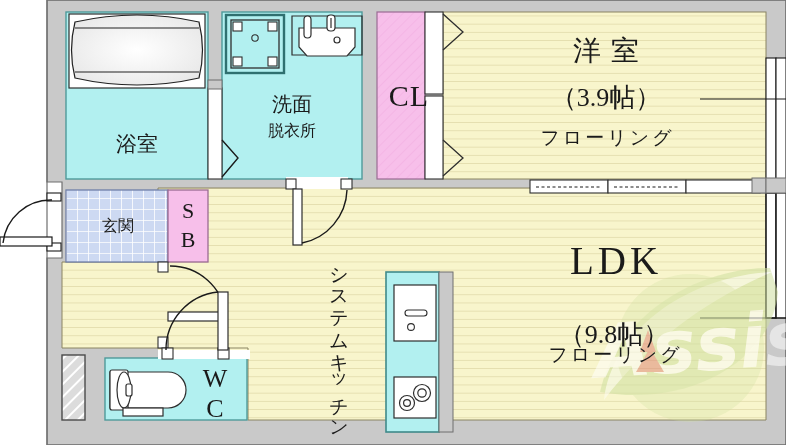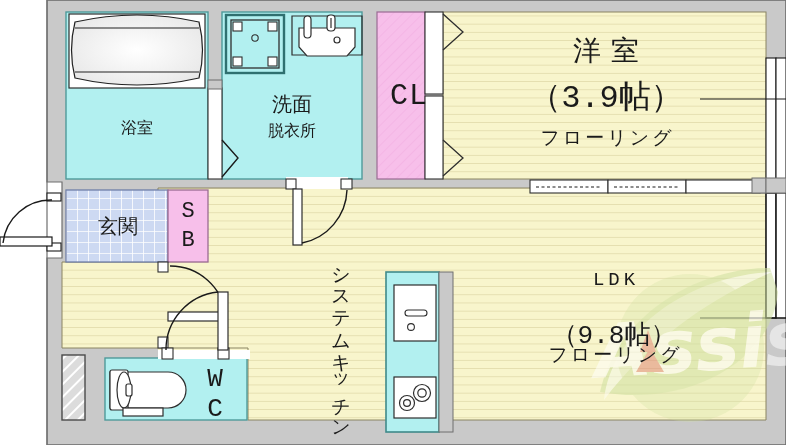--- a/index.html
+++ b/index.html
@@ -1,19 +1,19 @@
 <!DOCTYPE html>
 <html><head>
 <meta charset="utf-8">
 <style>
   html,body{margin:0;padding:0;background:#fff;}
   body{font-family:"Liberation Sans","DejaVu Sans",sans-serif;}
   #plan{position:relative;width:786px;height:445px;background:#ffffff;overflow:hidden;}
   #plan svg{position:absolute;left:0;top:0;}
-  .lbl{position:absolute;color:#1a1a1a;white-space:nowrap;font-family:Liberation Mono, monospace;}
+  .lbl{position:absolute;color:#1a1a1a;white-space:nowrap;font-family:Liberation Serif, serif;}
   .lbl-c{transform:translate(-50%,-50%);text-align:center;}
   .vert{writing-mode:vertical-rl;text-orientation:upright;}
 </style>
 </head>
 <body>
 
 <div id="plan">
 
 <svg width="786" height="445" viewBox="0 0 786 445">
   <defs>
@@ -193,36 +193,36 @@
   <g clip-path="url(#wmClip)" opacity="0.55">
     <path d="M770,268 C700,268 618,312 600,392 C690,408 772,360 778,292 Z" fill="#cfe0a0"></path>
     <path d="M604,400 C612,330 688,276 772,272 C706,300 646,344 604,400 Z" fill="#ffffff" opacity="0.75"></path>
     <circle cx="690" cy="348" r="74" fill="#cfe0a0" opacity="0.55"></circle>
     <text x="596" y="378" font-family="'DejaVu Sans','Liberation Sans',sans-serif" font-size="74" font-style="italic" font-weight="bold" fill="#ffffff" opacity="0.92" transform="rotate(-4 596 378)">Assist</text>
     <path d="M640,352 L648,330 L656,352 Z" fill="#e08a78"></path>
     <path d="M636,372 L650,348 L664,372 Z" fill="#e08a78"></path>
   </g>
 </svg>
 
-<div class="lbl lbl-c" style="left:137px;top:128px;font-size:16px;">浴室</div>
+<div class="lbl lbl-c" style="left:137px;top:144px;font-size:21px;">浴室</div>
 
 <div class="lbl lbl-c" style="left:292px;top:104px;font-size:20px;">洗面</div>
 <div class="lbl lbl-c" style="left:292px;top:131px;font-size:16px;">脱衣所</div>
 
 <div class="lbl lbl-c" style="left:409px;top:96px;font-size:30px;letter-spacing:1px;">CL</div>
 
 <div class="lbl lbl-c" style="left:606px;top:51px;font-size:28px;letter-spacing:10px;text-indent:10px;">洋室</div>
-<div class="lbl lbl-c" style="left:606px;top:97px;font-size:32px;">（3.9帖）</div>
+<div class="lbl lbl-c" style="left:606px;top:97px;font-size:26px;">（3.9帖）</div>
 <div class="lbl lbl-c" style="left:606px;top:138px;font-size:19px;letter-spacing:3px;text-indent:3px;">フローリング</div>
 
-<div class="lbl lbl-c" style="left:614px;top:280px;font-size:19px;letter-spacing:4px;text-indent:4px;">LDK</div>
+<div class="lbl lbl-c" style="left:614px;top:260px;font-size:39px;letter-spacing:4px;text-indent:4px;">LDK</div>
 <div class="lbl lbl-c" style="left:614px;top:315px;font-size:26px;margin-top:19px;">（9.8帖）</div>
 <div class="lbl lbl-c" style="left:614px;top:355px;font-size:19px;letter-spacing:3px;text-indent:3px;">フローリング</div>
 
-<div class="lbl lbl-c" style="left:118px;top:226px;font-size:20px;">玄関</div>
+<div class="lbl lbl-c" style="left:118px;top:226px;font-size:16px;">玄関</div>
 
 <div class="lbl lbl-c" style="left:188px;top:211px;font-size:22px;">S</div>
 <div class="lbl lbl-c" style="left:188px;top:240px;font-size:22px;">B</div>
 
 <div class="lbl lbl-c" style="left:215px;top:379px;font-size:26px;">W</div>
 <div class="lbl lbl-c" style="left:215px;top:409px;font-size:26px;">C</div>
 
 <div class="lbl vert" style="left:330px;top:255px;font-size:19px;line-height:1;">システムキッチン</div>
 
 </div>

